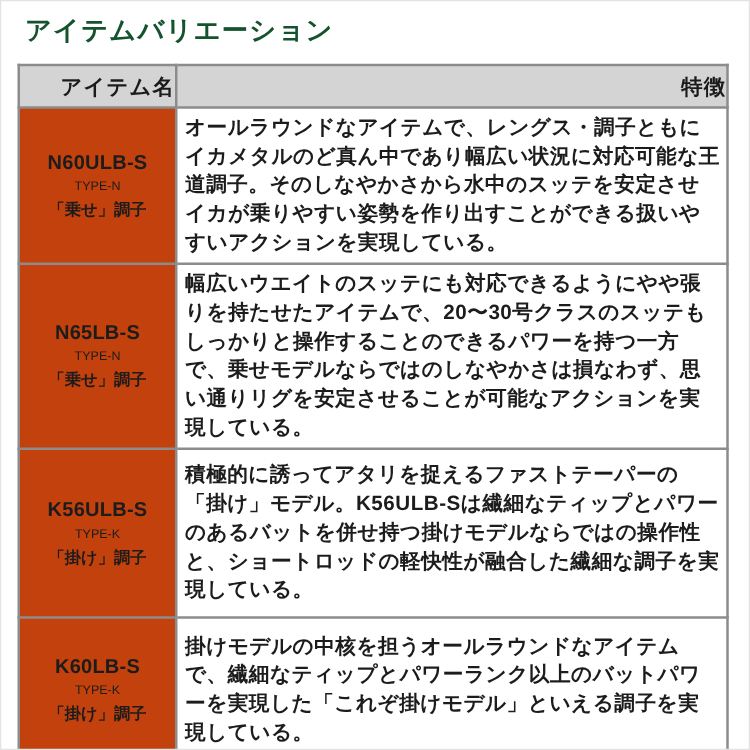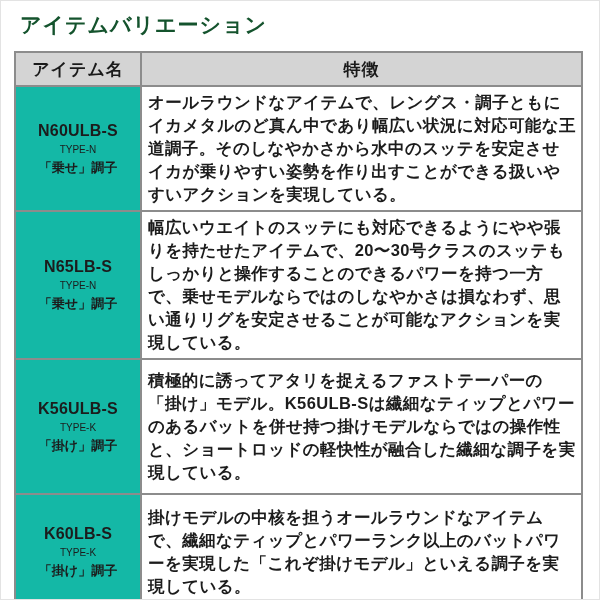--- a/index.html
+++ b/index.html
@@ -37,33 +37,33 @@
   table.variation-table td {
     border: 2px solid #8c8c8c;
   }
   col.col-name { width: 126px; }
   col.col-feature { width: 441px; }
   thead th {
     background: #d4d4d4;
     height: 34px;
     font-size: 17px;
     letter-spacing: 1px;
-    text-align: center;
+    text-align: right;
     vertical-align: middle;
     color: #1a1a1a;
   }
   tbody tr:nth-child(1) { height: 123px; }
   tbody tr:nth-child(2) { height: 126px; }
   tbody tr:nth-child(3) { height: 135px; }
   tbody tr:nth-child(4) { height: 116px; }
   td.cell-name {
     text-align: center;
     vertical-align: middle;
     padding: 2px;
-    background: #14b8a6;
+    background: #c2410c;
   }
   .model-name {
     font-size: 16px;
     line-height: 20px;
     font-weight: bold;
     letter-spacing: 0.2px;
   }
   .model-type {
     font-size: 10px;
     line-height: 17px;

